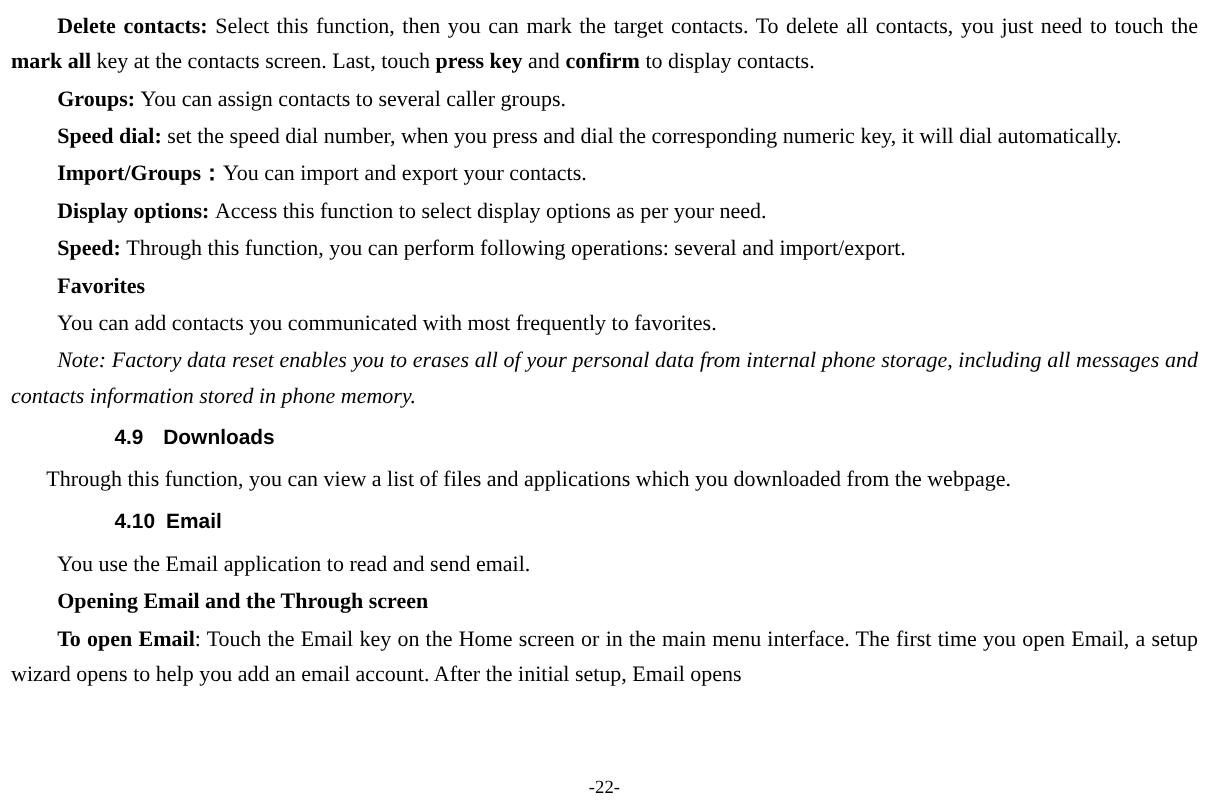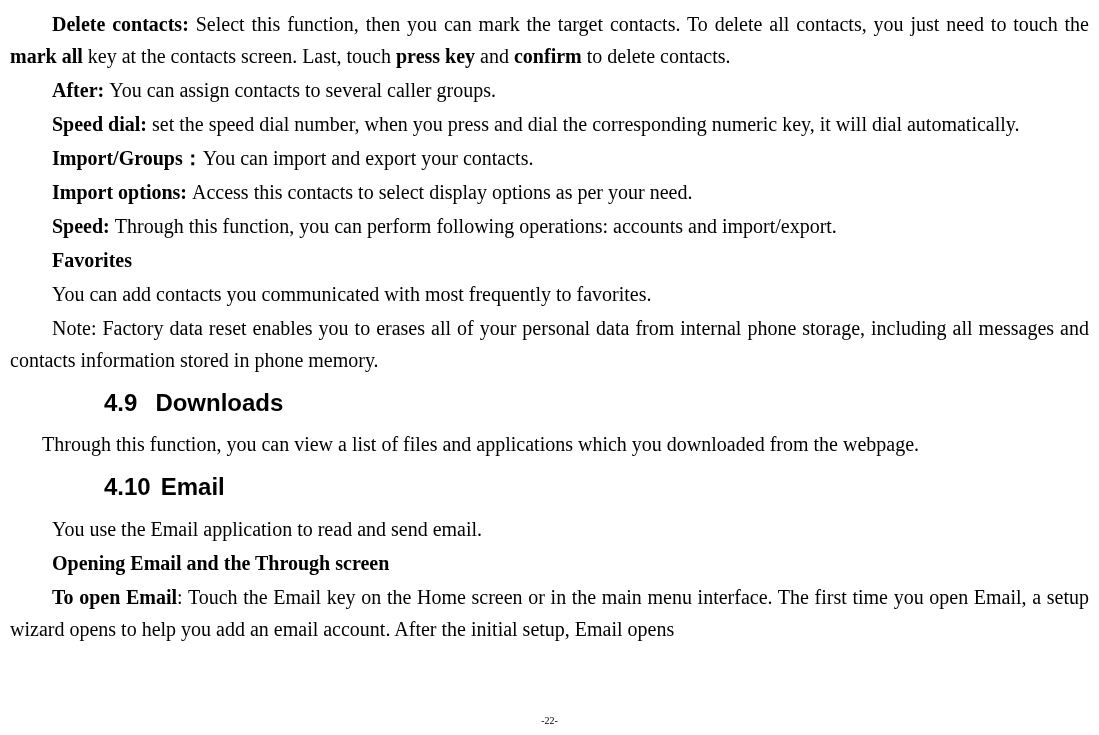--- a/index.html
+++ b/index.html
@@ -22,65 +22,66 @@
       text-align: justify;
       margin-bottom: 2px;
     }
     .indent {
       text-indent: 42px;
     }
     .bold {
       font-weight: bold;
     }
     .italic {
+      font-style: italic;
     }
     .section-heading {
       font-family: Arial, Helvetica, sans-serif;
       font-weight: bold;
-      font-size: 24px;
+      font-size: 19px;
       margin-left: 94px;
       margin-top: 8px;
       margin-bottom: 6px;
     }
     .section-number {
       margin-right: 18px;
     }
     .page-number {
       position: absolute;
       bottom: 6px;
       left: 50%;
       transform: translateX(-50%);
-      font-size: 10px;
+      font-size: 17px;
     }
   </style>
 </head>
 <body>
 
 <div class="paragraph indent">
-  <span class="bold">Delete contacts: </span><span>Select this function, then you can mark the target contacts. To delete all contacts, you just need to touch the </span><span class="bold">mark all</span><span> key at the contacts screen. Last, touch </span><span class="bold">press key</span><span> and </span><span class="bold">confirm</span><span> to delete contacts.</span>
+  <span class="bold">Delete contacts: </span><span>Select this function, then you can mark the target contacts. To delete all contacts, you just need to touch the </span><span class="bold">mark all</span><span> key at the contacts screen. Last, touch </span><span class="bold">press key</span><span> and </span><span class="bold">confirm</span><span> to display contacts.</span>
 </div>
 
 <div class="paragraph indent">
-  <span class="bold">After: </span><span>You can assign contacts to several caller groups.</span>
+  <span class="bold">Groups: </span><span>You can assign contacts to several caller groups.</span>
 </div>
 
 <div class="paragraph indent">
   <span class="bold">Speed dial: </span><span>set the speed dial number, when you press and dial the corresponding numeric key, it will dial automatically.</span>
 </div>
 
 <div class="paragraph indent">
   <span class="bold">Import/Groups：</span><span>You can import and export your contacts.</span>
 </div>
 
 <div class="paragraph indent">
-  <span class="bold">Import options: </span><span>Access this contacts to select display options as per your need.</span>
+  <span class="bold">Display options: </span><span>Access this function to select display options as per your need.</span>
 </div>
 
 <div class="paragraph indent">
-  <span class="bold">Speed: </span><span>Through this function, you can perform following operations: accounts and import/export.</span>
+  <span class="bold">Speed: </span><span>Through this function, you can perform following operations: several and import/export.</span>
 </div>
 
 <div class="paragraph indent">
   <span class="bold">Favorites</span>
 </div>
 
 <div class="paragraph indent">
   <span>You can add contacts you communicated with most frequently to favorites.</span>
 </div>
 

